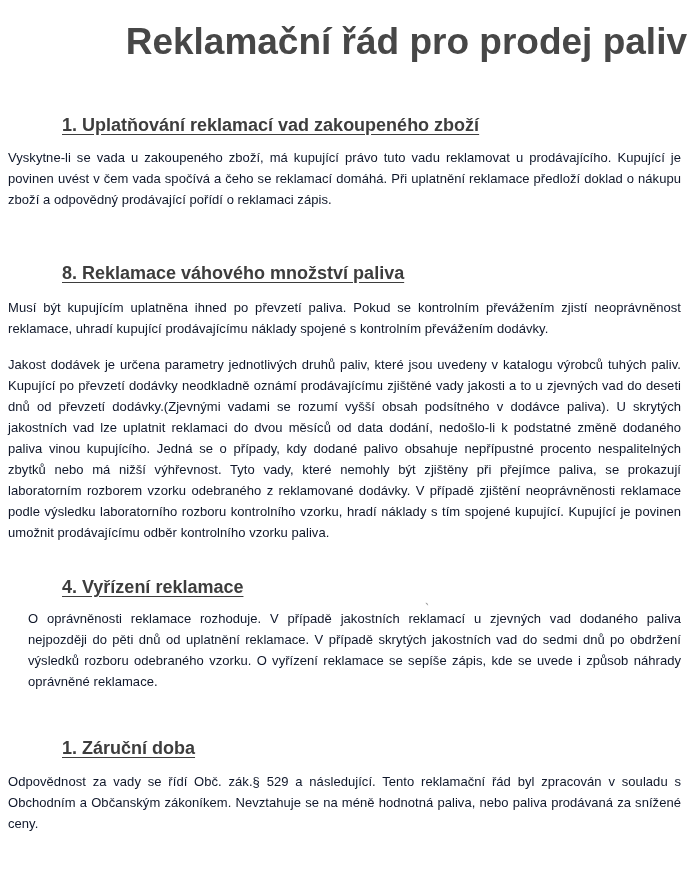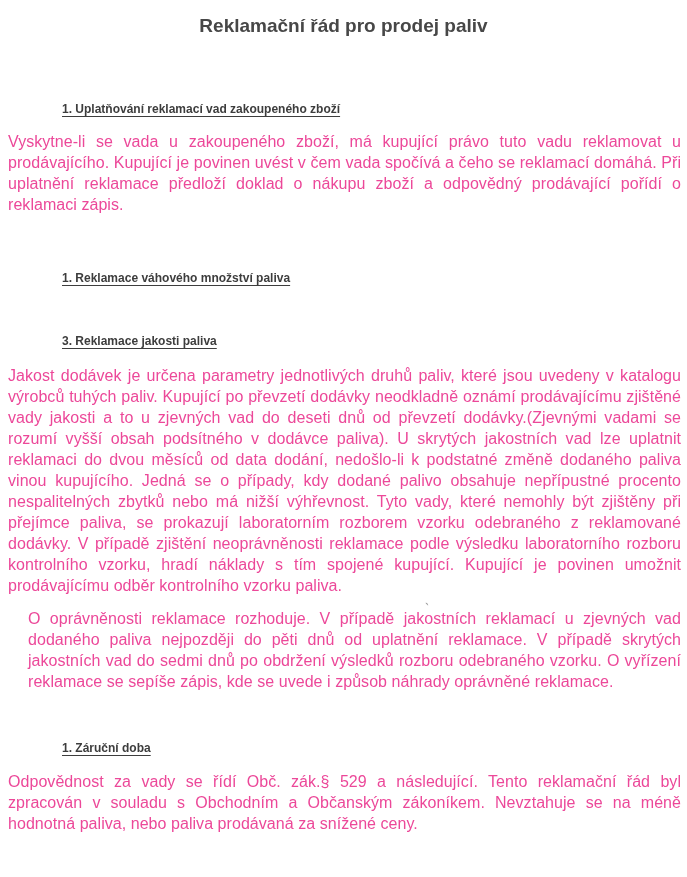--- a/index.html
+++ b/index.html
@@ -11,44 +11,44 @@
     position: relative;
     width: 687px;
     height: 877px;
     background: #ffffff;
     overflow: hidden;
     font-family: "Liberation Sans", "DejaVu Sans", sans-serif;
     color: #3d3d3d;
   }
   .doc-title {
     margin: 0;
-    padding-top: 8px;
+    padding-top: 24px;
     line-height: 35px;
-    font-size: 19px;
+    font-size: 37px;
     font-weight: 700;
-    text-align: center;
+    text-align: right;
     color: #474747;
     letter-spacing: 0px;
   }
   .sec-heading {
     margin: 0 16px 0 62px;
-    font-size: 12px;
+    font-size: 18px;
     font-weight: 700;
     line-height: 18px;
     color: #3d3d3d;
     text-decoration: underline;
     text-underline-offset: 3px;
   }
   .sec-body {
     margin: 0 6px 0 8px;
-    font-size: 16px;
+    font-size: 13px;
     line-height: 21px;
     letter-spacing: 0.05px;
     text-align: justify;
-    color: #ec4899;
+    color: #0f172a;
   }
   
   .sec-1 .sec-heading { margin-top: 57px; }
   .sec-1 .sec-body    { margin-top: 13px; }
   .sec-2 .sec-heading { margin-top: 54px; }
   .sec-2 .sec-body    { margin-top: 15px; }
   .sec-3 .sec-heading { margin-top: 45px; }
   .sec-3 .sec-body    { margin-top: 15px; }
   .sec-4 .sec-heading { margin-top: 35px; }
   .sec-4 .sec-body    { margin-top: 12px; margin-left: 28px; }
@@ -70,29 +70,30 @@
 <div class="page">
 
   <h1 class="doc-title">Reklamační řád pro prodej paliv</h1>
 
   <section class="sec sec-1">
     <h2 class="sec-heading">1. Uplatňování reklamací vad zakoupeného zboží</h2>
     <p class="sec-body">Vyskytne-li se vada u zakoupeného zboží, má kupující právo tuto vadu reklamovat u prodávajícího. Kupující je povinen uvést v čem vada spočívá a čeho se reklamací domáhá. Při uplatnění reklamace předloží doklad o nákupu zboží a odpovědný prodávající pořídí o reklamaci zápis.</p>
   </section>
 
   <section class="sec sec-2">
-    <h2 class="sec-heading">1. Reklamace váhového množství paliva</h2>
+    <h2 class="sec-heading">8. Reklamace váhového množství paliva</h2>
+    <p class="sec-body">Musí být kupujícím uplatněna ihned po převzetí paliva. Pokud se kontrolním převážením zjistí neoprávněnost reklamace, uhradí kupující prodávajícímu náklady spojené s kontrolním převážením dodávky.</p>
   </section>
 
   <section class="sec sec-3">
-    <h2 class="sec-heading">3. Reklamace jakosti paliva</h2>
     <p class="sec-body">Jakost dodávek je určena parametry jednotlivých druhů paliv, které jsou uvedeny v katalogu výrobců tuhých paliv. Kupující po převzetí dodávky neodkladně oznámí prodávajícímu zjištěné vady jakosti a to u zjevných vad do deseti dnů od převzetí dodávky.(Zjevnými vadami se rozumí vyšší obsah podsítného v dodávce paliva). U skrytých jakostních vad lze uplatnit reklamaci do dvou měsíců od data dodání, nedošlo-li k podstatné změně dodaného paliva vinou kupujícího. Jedná se o případy, kdy dodané palivo obsahuje nepřípustné procento nespalitelných zbytků nebo má nižší výhřevnost. Tyto vady, které nemohly být zjištěny při přejímce paliva, se prokazují laboratorním rozborem vzorku odebraného z reklamované dodávky. V případě zjištění neoprávněnosti reklamace podle výsledku laboratorního rozboru kontrolního vzorku, hradí náklady s tím spojené kupující. Kupující je povinen umožnit prodávajícímu odběr kontrolního vzorku paliva.</p>
   </section>
 
   <section class="sec sec-4">
+    <h2 class="sec-heading">4. Vyřízení reklamace</h2>
     <p class="sec-body">O oprávněnosti reklamace rozhoduje. V případě jakostních reklamací u zjevných vad dodaného paliva nejpozději do pěti dnů od uplatnění reklamace. V případě skrytých jakostních vad do sedmi dnů po obdržení výsledků rozboru odebraného vzorku. O vyřízení reklamace se sepíše zápis, kde se uvede i způsob náhrady oprávněné reklamace.</p>
   </section>
 
   <section class="sec sec-5">
     <h2 class="sec-heading">1. Záruční doba</h2>
     <p class="sec-body">Odpovědnost za vady se řídí Obč. zák.§ 529 a následující. Tento reklamační řád byl zpracován v souladu s Obchodním a Občanským zákoníkem. Nevztahuje se na méně hodnotná paliva, nebo paliva prodávaná za snížené ceny.</p>
   </section>
 
   <span class="scan-artifact">`</span>
 

